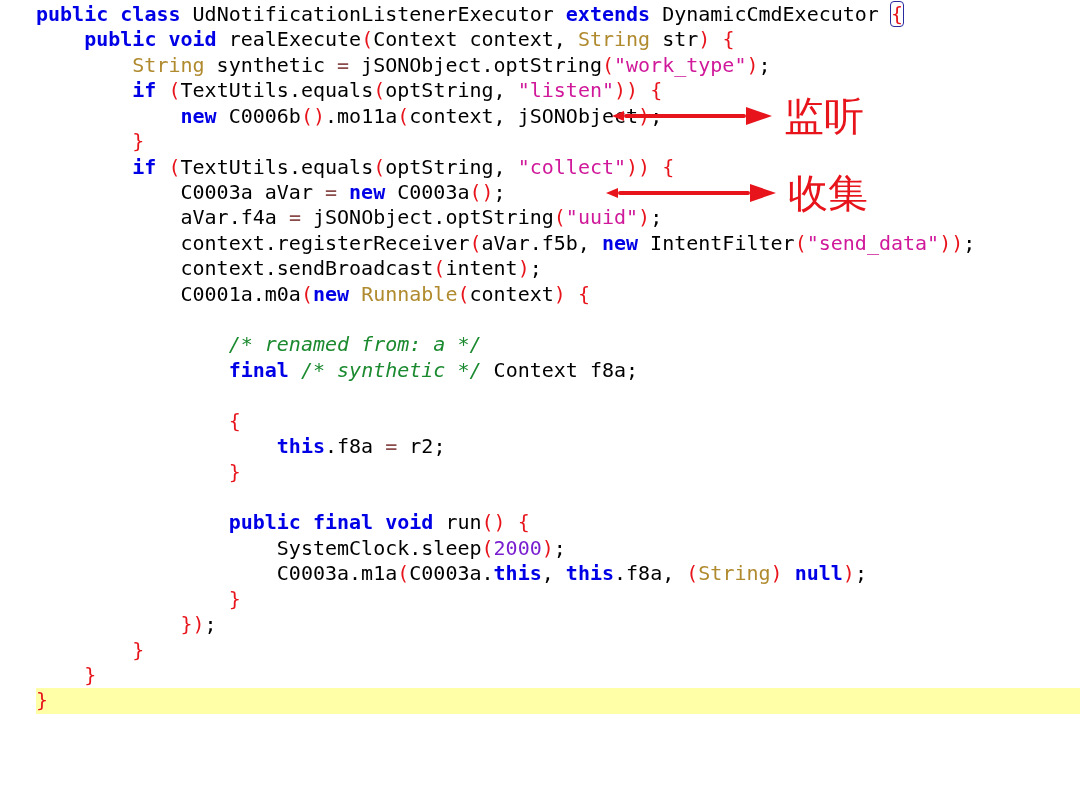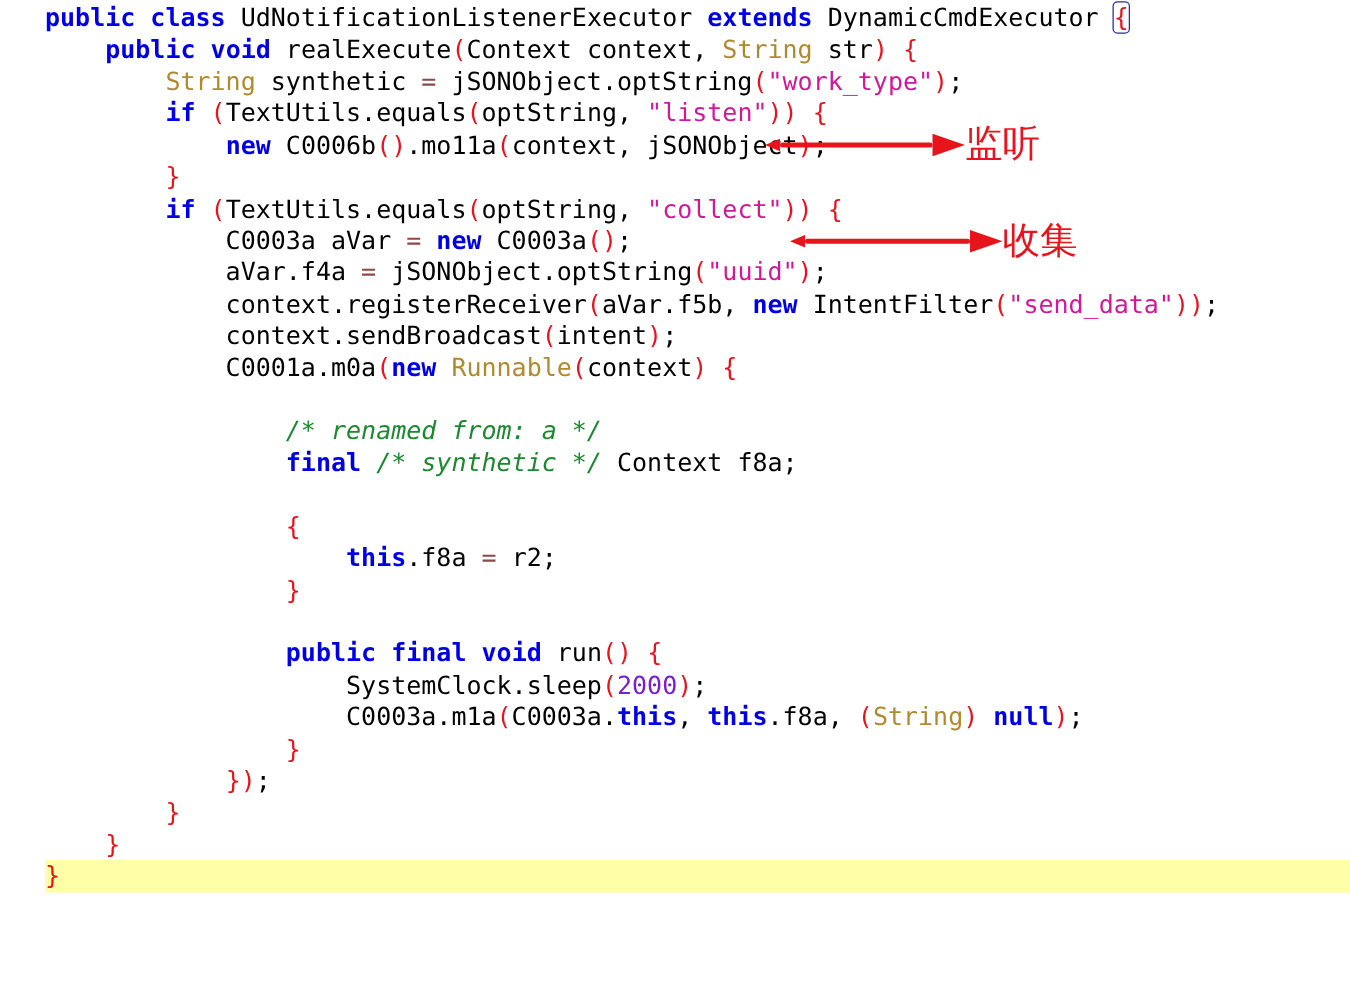--- a/index.html
+++ b/index.html
@@ -12,21 +12,21 @@
   .str { color:#d0189a; }
   .pn { color:#e8141c; }
   .num { color:#7a1fd0; }
   .cm { color:#1b8a2f; font-style:italic;text-align:right; }
   .op { color:#8a4a4a; }
   .cursor-brace { outline:1.5px solid #2a2aa0; border-radius:3px; }
   .anno { position:absolute; display:flex; align-items:center; }
   .arrow-line { height:4px; background:#e8141c; border-radius:2px; }
   .arrow-head { width:0; height:0; border-top:9px solid transparent; border-bottom:9px solid transparent; border-left:26px solid #e8141c; }
   .arrow-tail { width:0; height:0; border-top:5px solid transparent; border-bottom:5px solid transparent; border-right:12px solid #e8141c; }
-  .anno-label { color:#e8141c; font-family:"DejaVu Sans", sans-serif; font-size:30px; margin-left:0; line-height:1; }
+  .anno-label { color:#e8141c; font-family:"DejaVu Sans", sans-serif; font-size:40px; margin-left:12px; line-height:1; }
 </style>
 </head>
 <body>
 
 <div id="code">
     <div class="line"><span class="kw">public</span><span> </span><span class="kw">class</span><span> UdNotificationListenerExecutor </span><span class="kw">extends</span><span> DynamicCmdExecutor </span><span class="pn cursor-brace">{</span></div>
     <div class="line"><span>    </span><span class="kw">public</span><span> </span><span class="kw">void</span><span> realExecute</span><span class="pn">(</span><span>Context context, </span><span class="ty">String</span><span> str</span><span class="pn">)</span><span> </span><span class="pn">{</span></div>
     <div class="line"><span>        </span><span class="ty">String</span><span> synthetic </span><span class="op">=</span><span> jSONObject.optString</span><span class="pn">(</span><span class="str">"work_type"</span><span class="pn">)</span><span>;</span></div>
     <div class="line"><span>        </span><span class="kw">if</span><span> </span><span class="pn">(</span><span>TextUtils.equals</span><span class="pn">(</span><span>optString, </span><span class="str">"listen"</span><span class="pn">))</span><span> </span><span class="pn">{</span></div>
     <div class="line"><span>            </span><span class="kw">new</span><span> C0006b</span><span class="pn">()</span><span>.mo11a</span><span class="pn">(</span><span>context, jSONObject</span><span class="pn">)</span><span>;</span></div>
@@ -54,19 +54,19 @@
     <div class="line"><span>    </span><span class="pn">}</span></div>
     <div class="line hl"><span class="pn">}</span></div>
   </div>
 <div id="annos">
     <div class="anno" style="left: 612px; top: 98.435px; height: 36px;">
       <div class="arrow-tail"></div>
       <div class="arrow-line" style="width: 122px;"></div>
       <div class="arrow-head"></div>
       <span class="anno-label">监听</span>
     </div>
-    <div class="anno" style="left: 632px; top: 174.725px; height: 36px;">
+    <div class="anno" style="left: 606px; top: 174.725px; height: 36px;">
       <div class="arrow-tail"></div>
       <div class="arrow-line" style="width: 132px;"></div>
       <div class="arrow-head"></div>
       <span class="anno-label">收集</span>
     </div>
   </div>
 
 </body></html>

